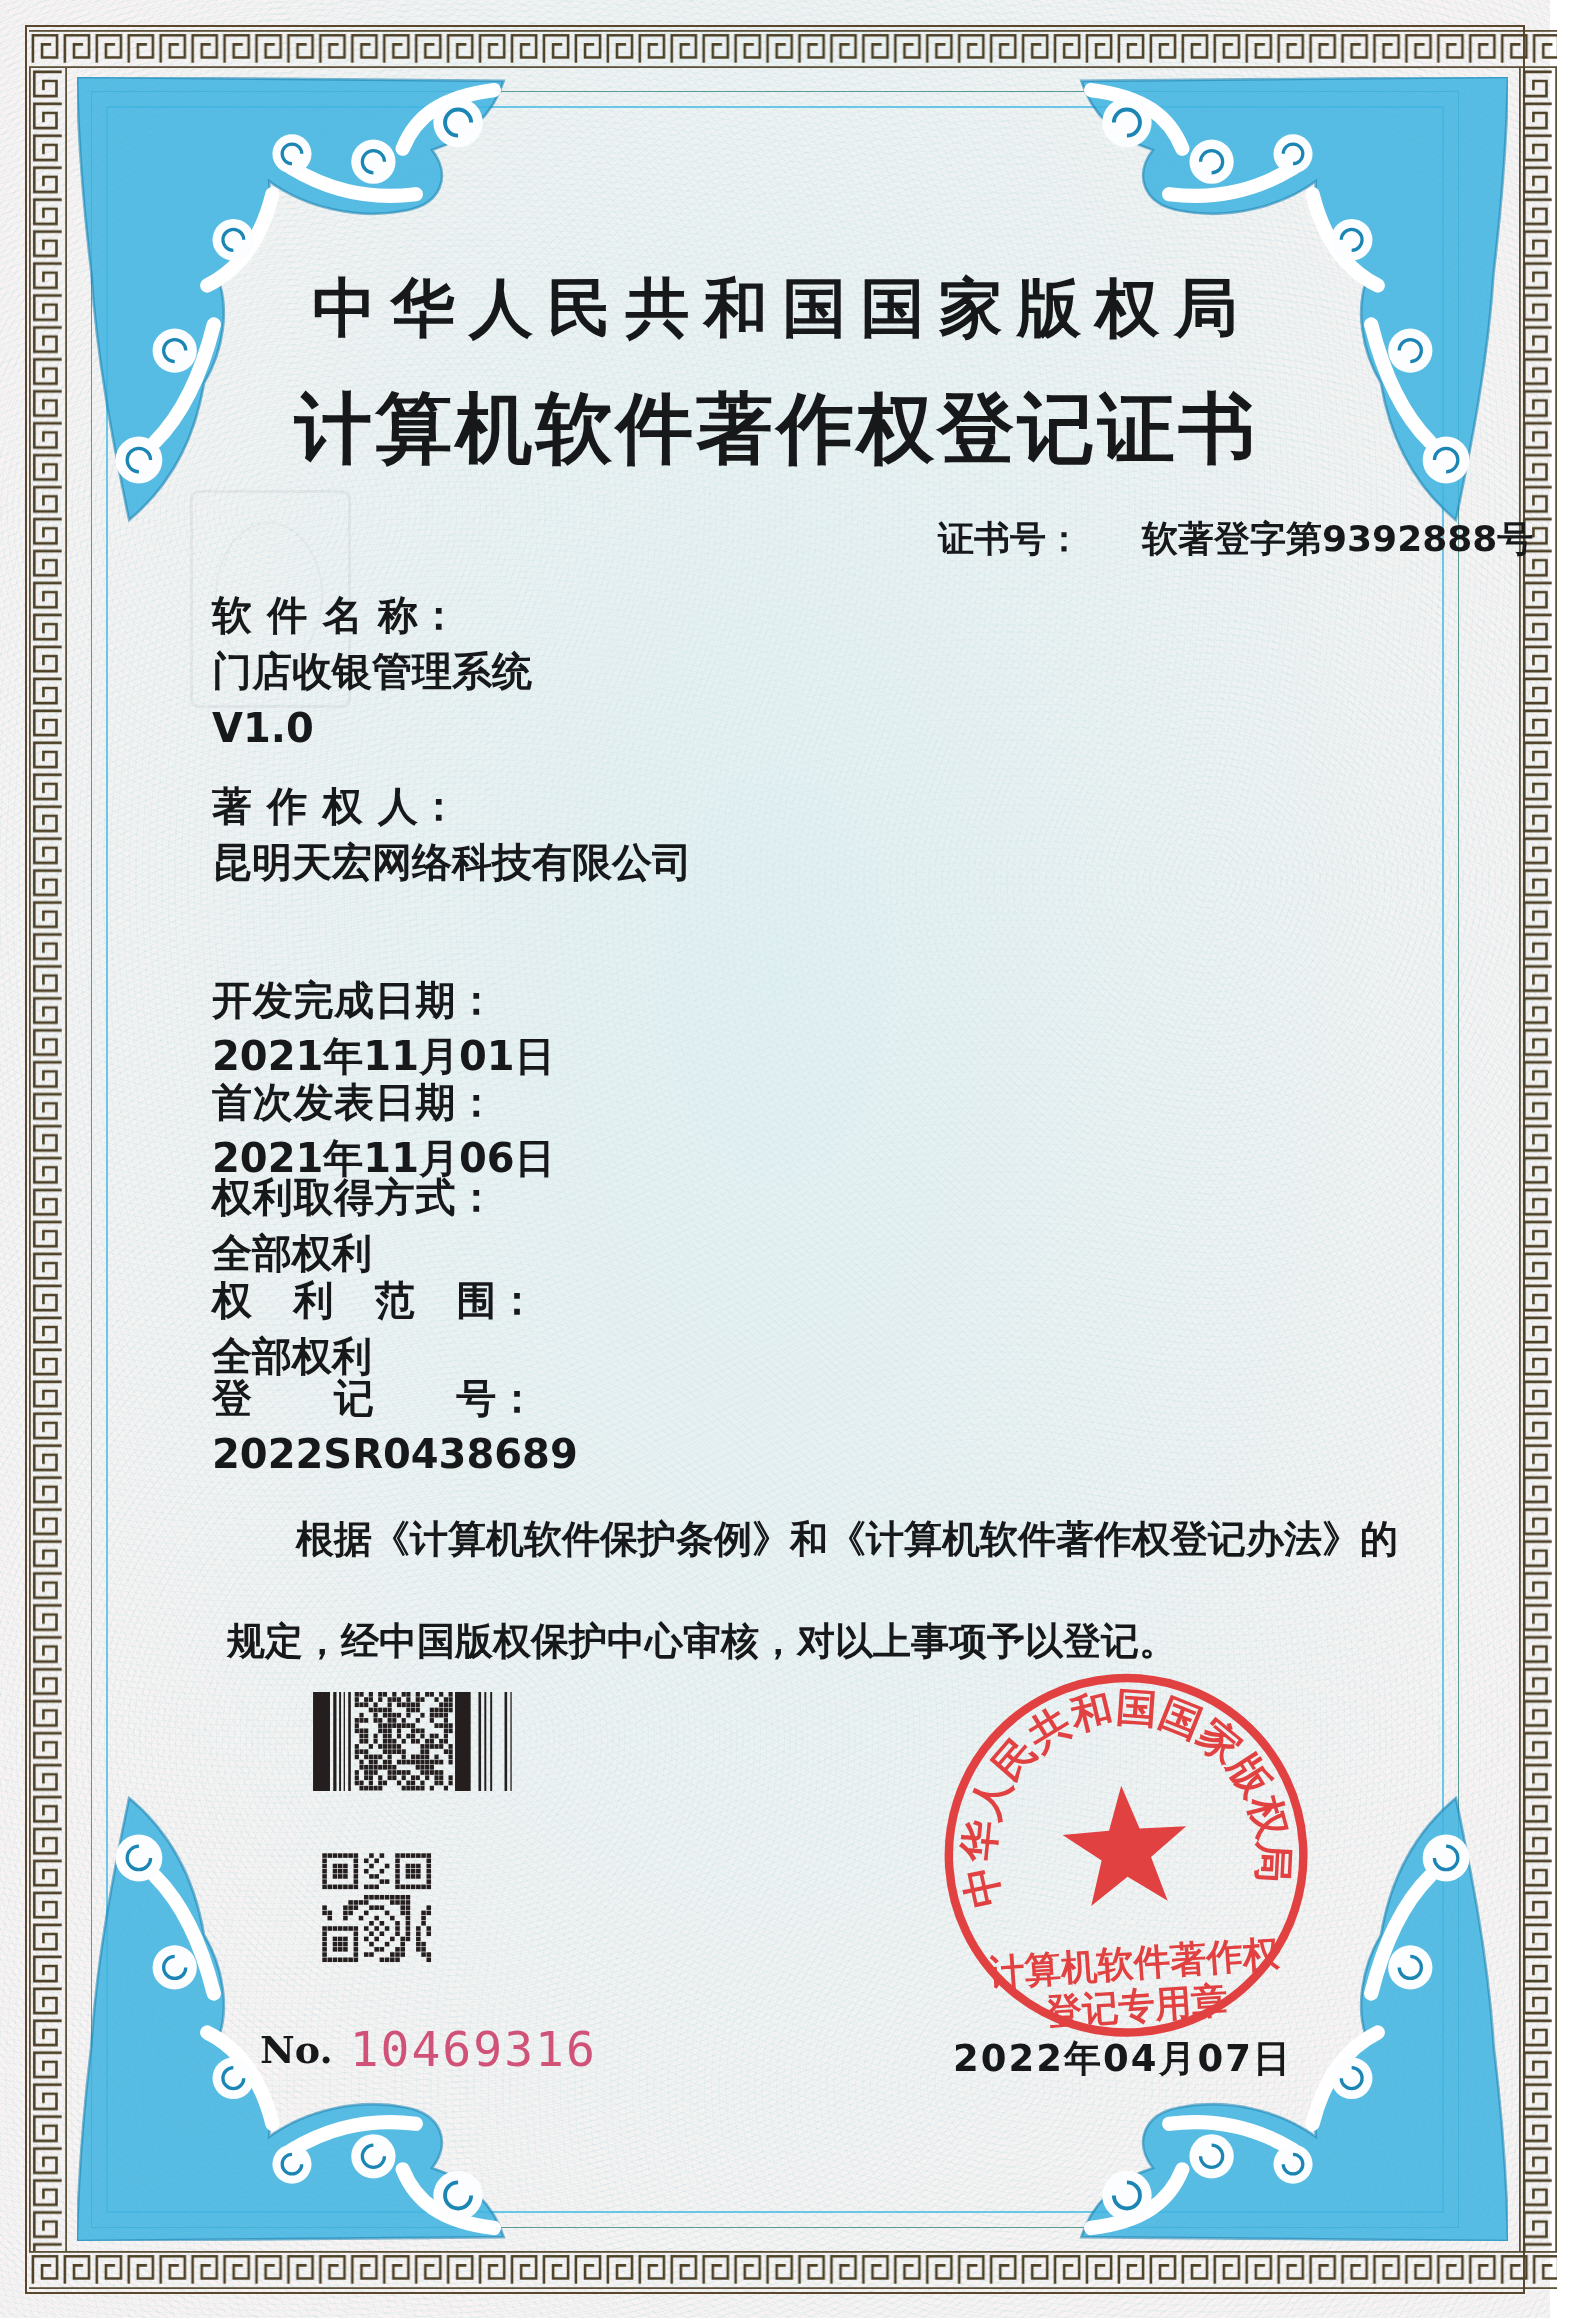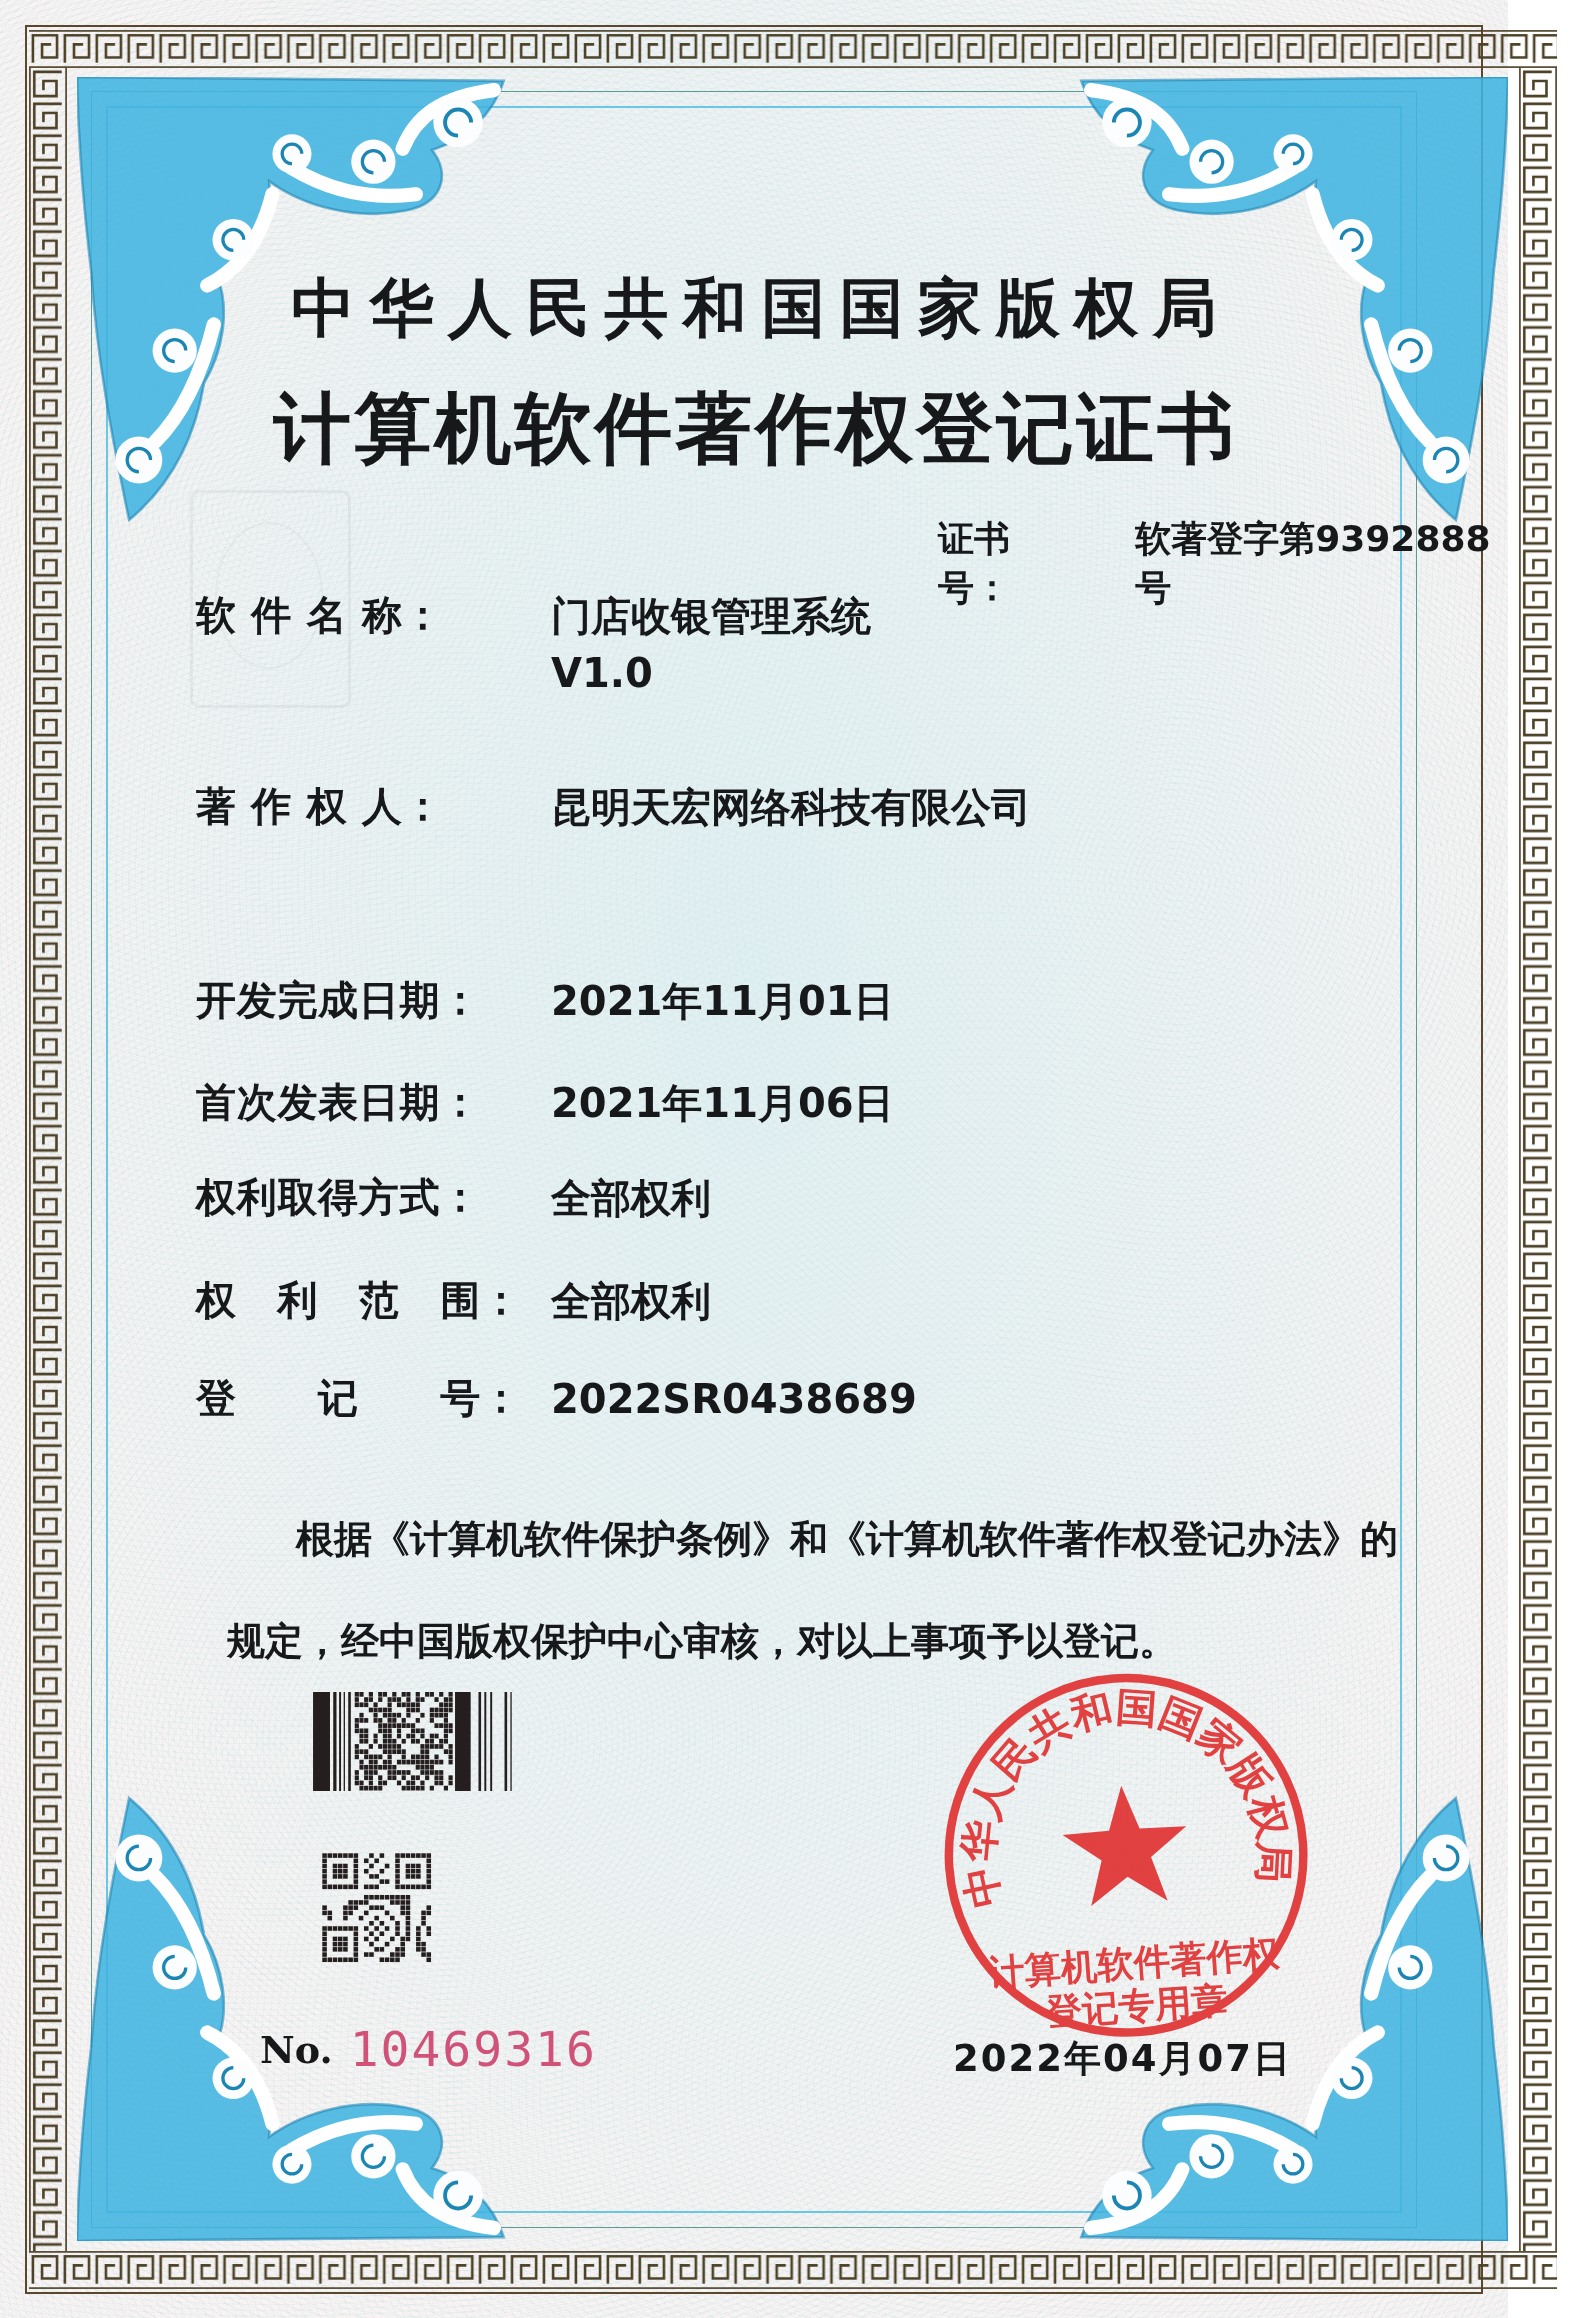--- a/index.html
+++ b/index.html
@@ -8,39 +8,40 @@
     position:relative;width:1508px;height:2319px;
     background-color:#f9f4f3;
     background-image:
       radial-gradient(ellipse at 50% 42%, rgba(205,236,240,0.55) 0%, rgba(205,236,240,0.25) 45%, rgba(249,244,243,0) 75%),
       repeating-radial-gradient(circle at 18% 22%, rgba(60,160,180,0.05) 0 1.3px, rgba(0,0,0,0) 1.3px 5.9px),
       repeating-radial-gradient(circle at 78% 38%, rgba(60,160,180,0.05) 0 1.3px, rgba(0,0,0,0) 1.3px 6.5px),
       repeating-radial-gradient(circle at 30% 75%, rgba(60,160,180,0.05) 0 1.3px, rgba(0,0,0,0) 1.3px 5.9px),
       repeating-radial-gradient(circle at 65% 90%, rgba(60,160,180,0.045) 0 1.3px, rgba(0,0,0,0) 1.3px 7.2px);
     font-family:"DejaVu Sans","Liberation Sans",sans-serif;
     color:#17181a;
+    padding-left:42px;
   }
   .abs{position:absolute;}
   .outer-line{position:absolute;left:25px;top:25px;right:25px;bottom:25px;border:2px solid #5b462e;}
   .strip{position:absolute;}
   .frame-teal{position:absolute;left:91px;top:91px;right:91px;bottom:91px;border:1.3px solid rgba(42,125,118,0.75);}
   .frame-cyan{position:absolute;left:106px;top:106px;right:106px;bottom:106px;border:2px solid rgba(73,188,229,0.8);}
   .corner{position:absolute;width:456px;height:456px;pointer-events:none;}
   .title{
     left:0;right:0;top:265px;text-align:center;
     font-family:"DejaVu Serif","Liberation Serif",serif;
     font-size:64px;font-weight:700;letter-spacing:14.3px;text-indent:14.3px;
   }
   .subtitle{
     left:0;right:0;top:378px;text-align:center;
     font-family:"DejaVu Serif","Liberation Serif",serif;
     font-size:77px;font-weight:900;letter-spacing:3.3px;text-indent:3.3px;
   }
   .certno-row{left:938px;top:515px;display:flex;gap:60px;font-size:36px;font-weight:700;}
-  .field{position:absolute;left:196px;display:flex;}
+  .field{position:absolute;left:212px;display:flex;flex-direction:column;}
   .flabel{width:355px;font-size:40px;font-weight:700;letter-spacing:0.7px;}
   .fvalue{font-size:40px;font-weight:700;line-height:57px;}
   .fvalue > div{margin:0;}
   .statement{left:209px;top:1488px;width:1193px;font-size:38px;font-weight:700;line-height:102px;margin-left:18px;}
   .statement .l1{padding-left:69px;}
   .serial-row{left:260px;top:2021px;display:flex;align-items:center;gap:17px;}
   .serial-prefix{font-family:"DejaVu Serif","Liberation Serif",serif;font-size:38px;font-weight:600;}
   .serial-number{font-family:"DejaVu Sans Mono","Liberation Mono",monospace;font-size:48px;color:#d05278;letter-spacing:2px;font-weight:500;}
   .issue-date{left:953px;top:2034px;font-size:37px;font-weight:700;letter-spacing:2px;}
   .watermark{left:190px;top:490px;width:155px;height:212px;border:3.9px solid rgba(125,135,145,0.10);border-radius:9px;}

